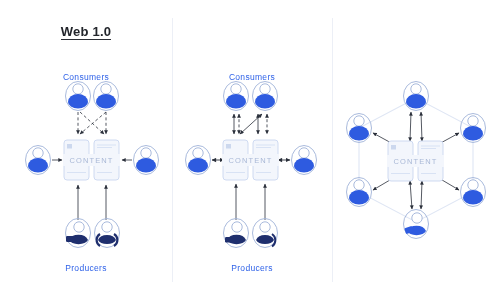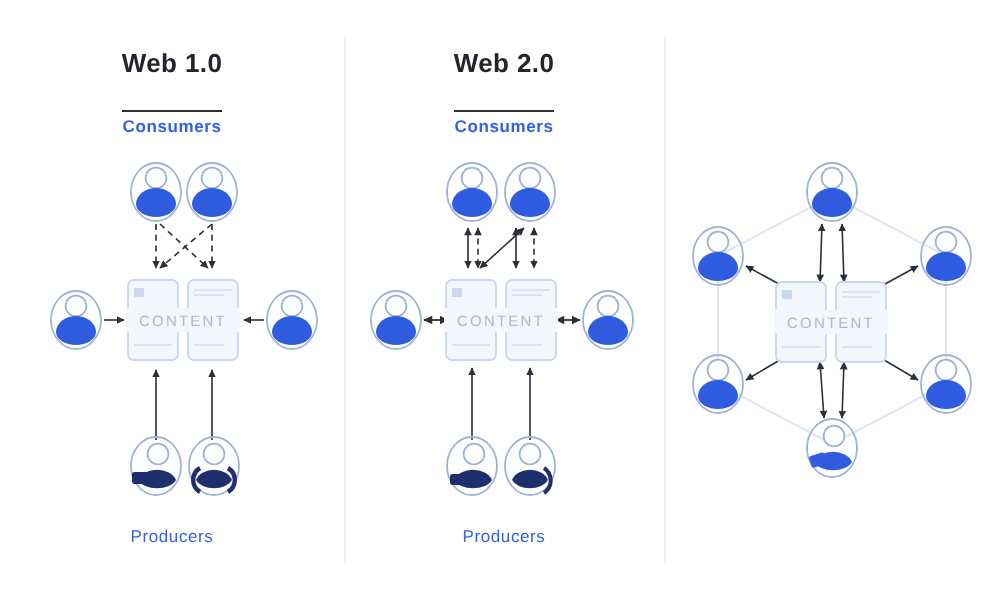--- a/index.html
+++ b/index.html
@@ -25,30 +25,30 @@
 
   .panel-title{
     position:absolute;left:0;right:0;top:24px;
     text-align:center;
     font-size:13px;font-weight:bold;color:#22252b;
     letter-spacing:.2px;
   }
   .panel-title span{
     display:inline-block;
     border-bottom:1.6px solid #2c2f36;
-    padding-bottom:16px;
+    padding-bottom:0;
   }
 
   .lbl{
     position:absolute;left:0;right:0;
     text-align:center;
     font-size:8.5px;color:#2f62e8;font-weight:500;
     letter-spacing:.3px;
   }
-  .lbl-consumers{top:58px;font-weight:bold;}
+  .lbl-consumers{top:72px;}
   .lbl-producers{bottom:27px;}
 
   .stage{position:absolute;left:0;top:0;width:100%;height:300px;}
   svg{display:block;overflow:visible;}
 </style>
 </head>
 <body>
 
 <div id="root">
 
@@ -131,23 +131,20 @@
         <ellipse cx="107" cy="233" rx="12.5" ry="14.5" fill="none" stroke="#9fb2d8" stroke-width="0.9"></ellipse>
         <circle cx="107" cy="227" r="5.2" fill="#ffffff" stroke="#9fb2d8" stroke-width="0.9"></circle>
         <path d="M98,240 a9.5,7.5 0 0 1 18,0 a9.5,6 0 0 1 -18,0 z" fill="#1f2f6e"></path>
         <path d="M100,234 a7,7 0 0 0 0,12" fill="none" stroke="#1f2f6e" stroke-width="2.2"></path>
         <path d="M114,234 a7,7 0 0 1 0,12" fill="none" stroke="#1f2f6e" stroke-width="2.2"></path>
       </g>
     </svg>
   </div>
 
   <div class="panel" id="panel-web2">
-    <div class="panel-title">
-      <span>Web 2.0</span>
-    </div>
     <div class="lbl lbl-consumers">Consumers</div>
     <div class="lbl lbl-producers">Producers</div>
 
     <svg class="stage" width="160" height="300" viewBox="0 0 160 300">
       <defs>
         <marker id="ah2" markerWidth="6" markerHeight="6" refX="4.6" refY="2.4" orient="auto" markerUnits="strokeWidth">
           <path d="M0,0 L5,2.4 L0,4.8 z" fill="#2a2f3a"></path>
         </marker>
         <marker id="ah2s" markerWidth="6" markerHeight="6" refX="0.4" refY="2.4" orient="auto" markerUnits="strokeWidth">
           <path d="M5,0 L0,2.4 L5,4.8 z" fill="#2a2f3a"></path>

